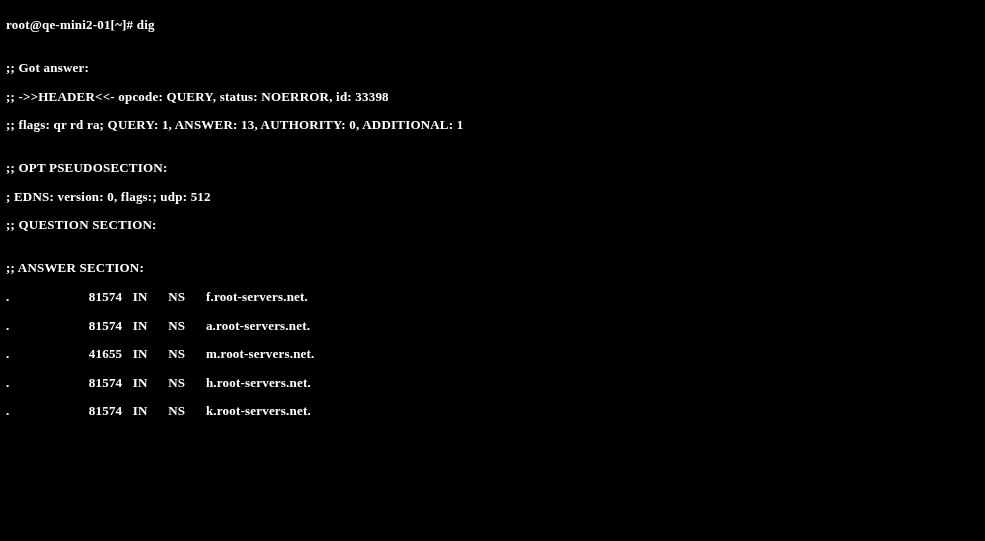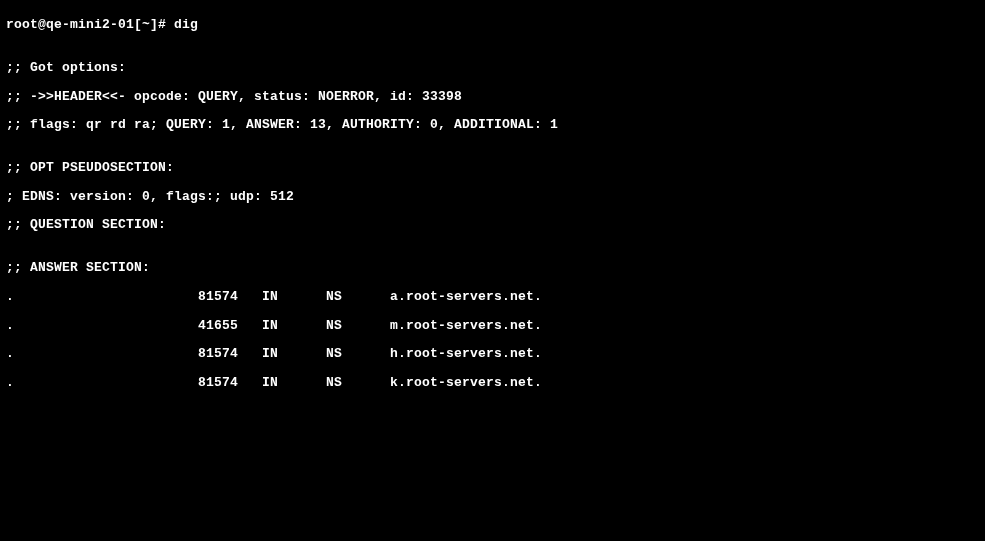--- a/index.html
+++ b/index.html
@@ -13,37 +13,38 @@
     width: 985px;
     height: 541px;
     overflow: hidden;
     font-weight: bold;
   }
   .terminal {
     padding: 4px 6px;
     white-space: pre;
     letter-spacing: 0.2px;
   }
-  .line { display: block; }
+  .line { display: block; font-family: Liberation Serif, serif; }
 </style>
 </head>
 <body>
 
 <div class="terminal">
 <span class="line">root@qe-mini2-01[~]# dig</span>
 <span class="line"></span>
-<span class="line">;; Got options:</span>
+<span class="line">;; Got answer:</span>
 <span class="line">;; -&gt;&gt;HEADER&lt;&lt;- opcode: QUERY, status: NOERROR, id: 33398</span>
 <span class="line">;; flags: qr rd ra; QUERY: 1, ANSWER: 13, AUTHORITY: 0, ADDITIONAL: 1</span>
 <span class="line"></span>
 <span class="line">;; OPT PSEUDOSECTION:</span>
 <span class="line">; EDNS: version: 0, flags:; udp: 512</span>
 <span class="line">;; QUESTION SECTION:</span>
 <span class="line"></span>
 <span class="line">;; ANSWER SECTION:</span>
+<span class="line">.                       81574   IN      NS      f.root-servers.net.</span>
 <span class="line">.                       81574   IN      NS      a.root-servers.net.</span>
 <span class="line">.                       41655   IN      NS      m.root-servers.net.</span>
 <span class="line">.                       81574   IN      NS      h.root-servers.net.</span>
 <span class="line">.                       81574   IN      NS      k.root-servers.net.</span>
 
 
 
 
 
 

